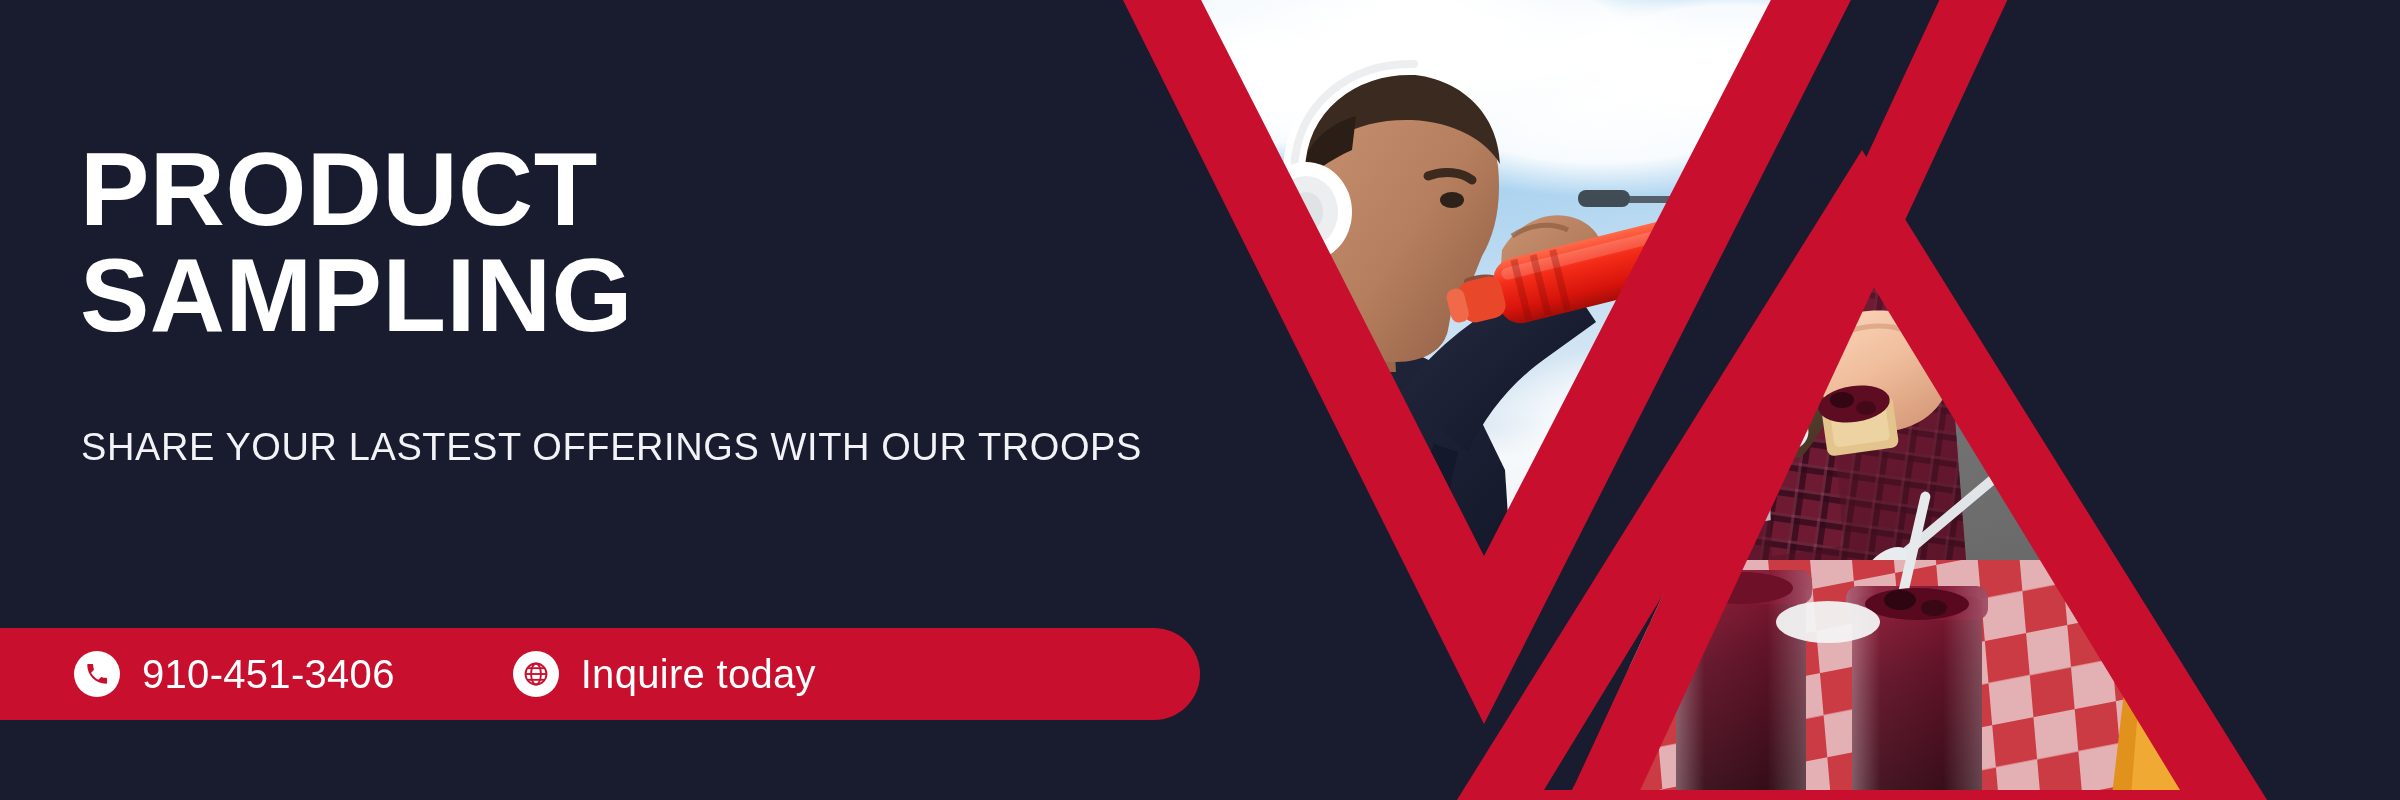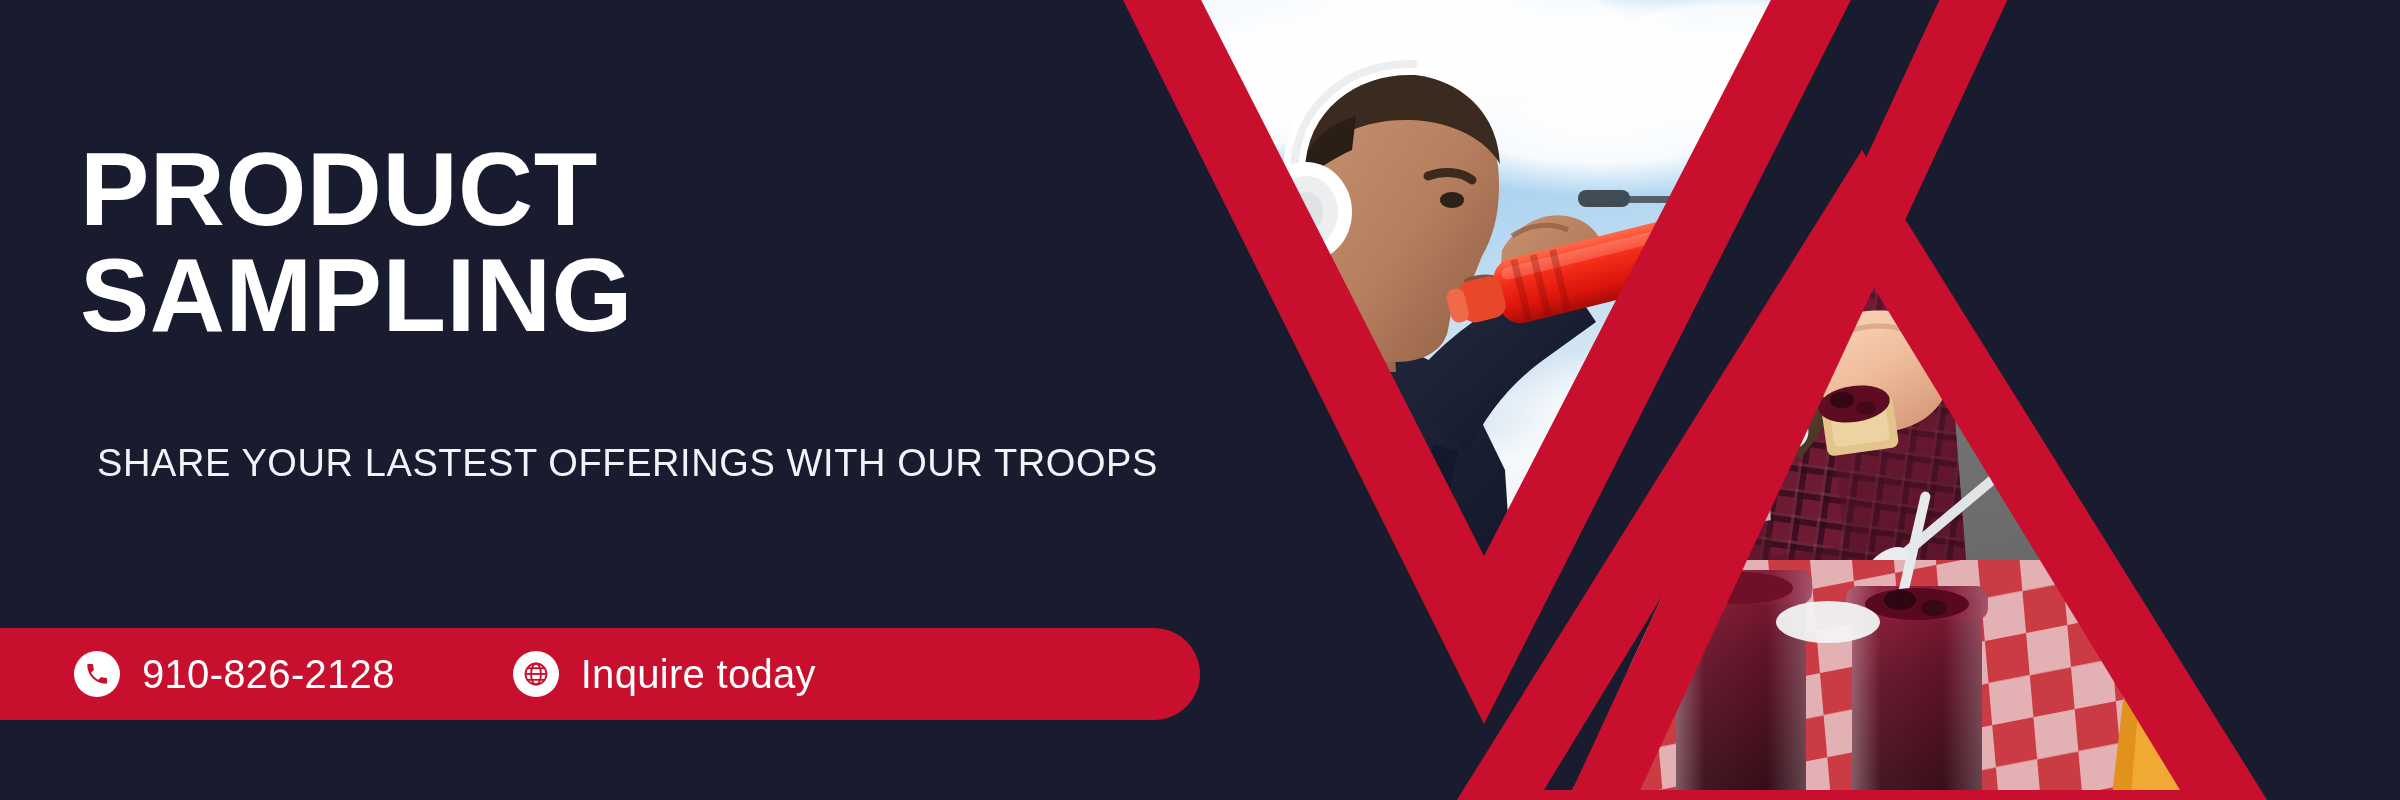--- a/index.html
+++ b/index.html
@@ -29,21 +29,21 @@
     font-weight:700;
     font-size:104px;
     line-height:106px;
     letter-spacing:0.5px;
     text-transform:uppercase;
     white-space:pre-line;
     -webkit-font-smoothing:antialiased;
   }
   .subhead{
     position:absolute;left:81px;top:424px;
-    margin:16px;
+    margin:0;
     color:#f2f3f7;
     font-family:"Liberation Sans", sans-serif;
     font-weight:400;
     font-size:38px;
     line-height:46px;
     letter-spacing:0.6px;
     text-transform:uppercase;
     white-space:nowrap;
   }
 
@@ -409,21 +409,21 @@
     <div class="cta-bar">
 
       <a class="cta-item" href="#">
         <span class="cta-icon">
           <svg width="26" height="26" viewBox="0 0 24 24" aria-hidden="true">
             <path fill="#C8102E" d="M6.6 10.8c1.4 2.8 3.8 5.1 6.6 6.6l2.2-2.2c.3-.3.7-.4 1.1-.3
                      1.2.4 2.5.6 3.8.6.6 0 1 .4 1 1V20c0 .6-.4 1-1 1C10.8 21 3 13.2 3 3.7
                      c0-.6.4-1 1-1h3.5c.6 0 1 .4 1 1 0 1.3.2 2.6.6 3.8.1.4 0 .8-.3 1.1l-2.2 2.2z"></path>
           </svg>
         </span>
-        <span class="cta-label">910-826-2128</span>
+        <span class="cta-label">910-451-3406</span>
       </a>
 
       <a class="cta-item" href="#">
         <span class="cta-icon">
           <svg width="28" height="28" viewBox="0 0 24 24" aria-hidden="true">
             <g fill="none" stroke="#C8102E" stroke-width="1.6">
               <circle cx="12" cy="12" r="9"></circle>
               <ellipse cx="12" cy="12" rx="4.2" ry="9"></ellipse>
               <line x1="3" y1="12" x2="21" y2="12"></line>
               <line x1="4.6" y1="7" x2="19.4" y2="7"></line>

